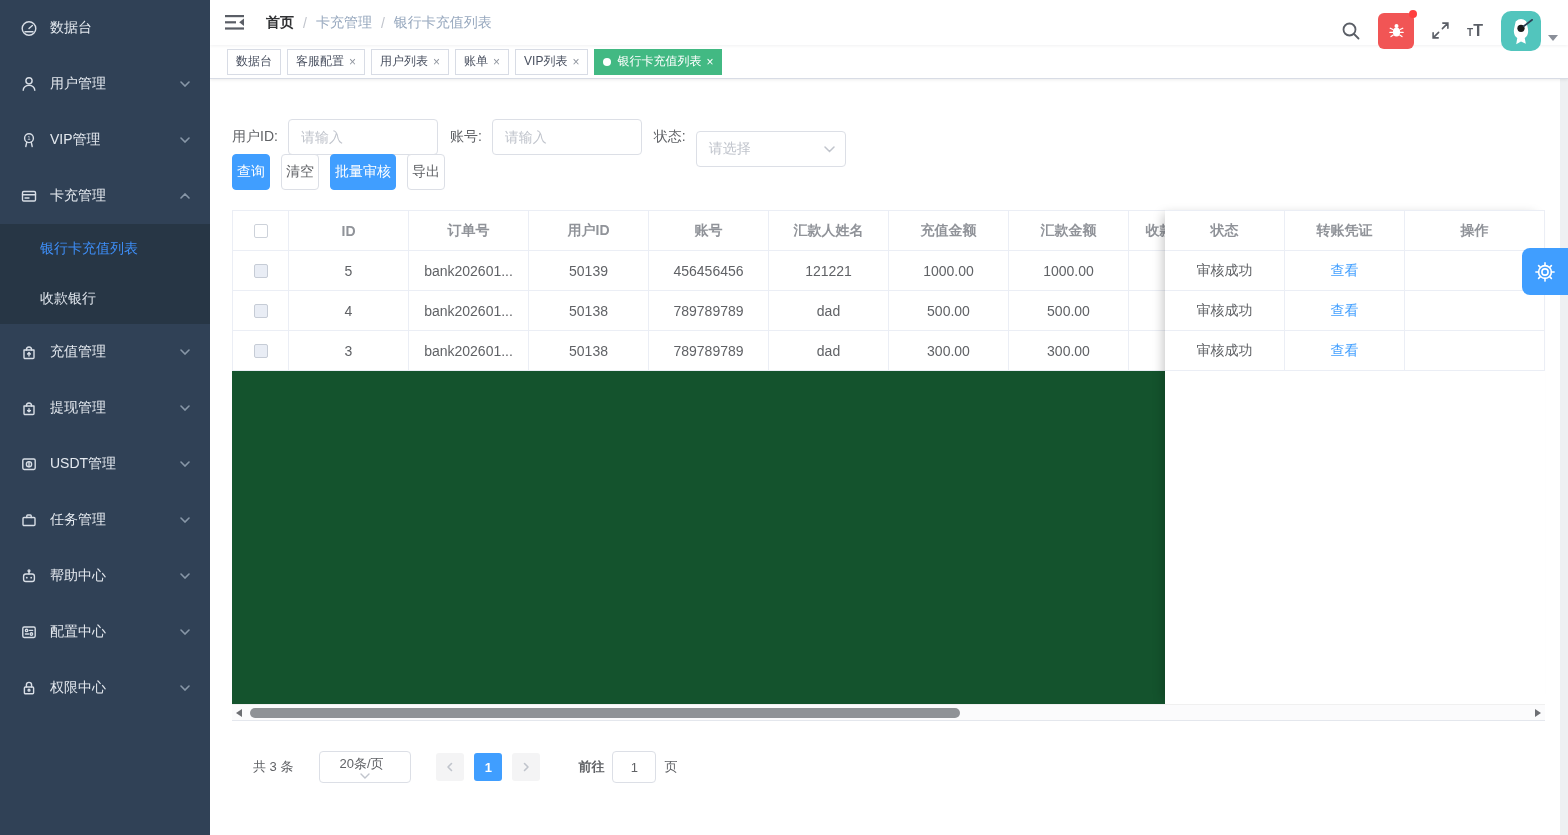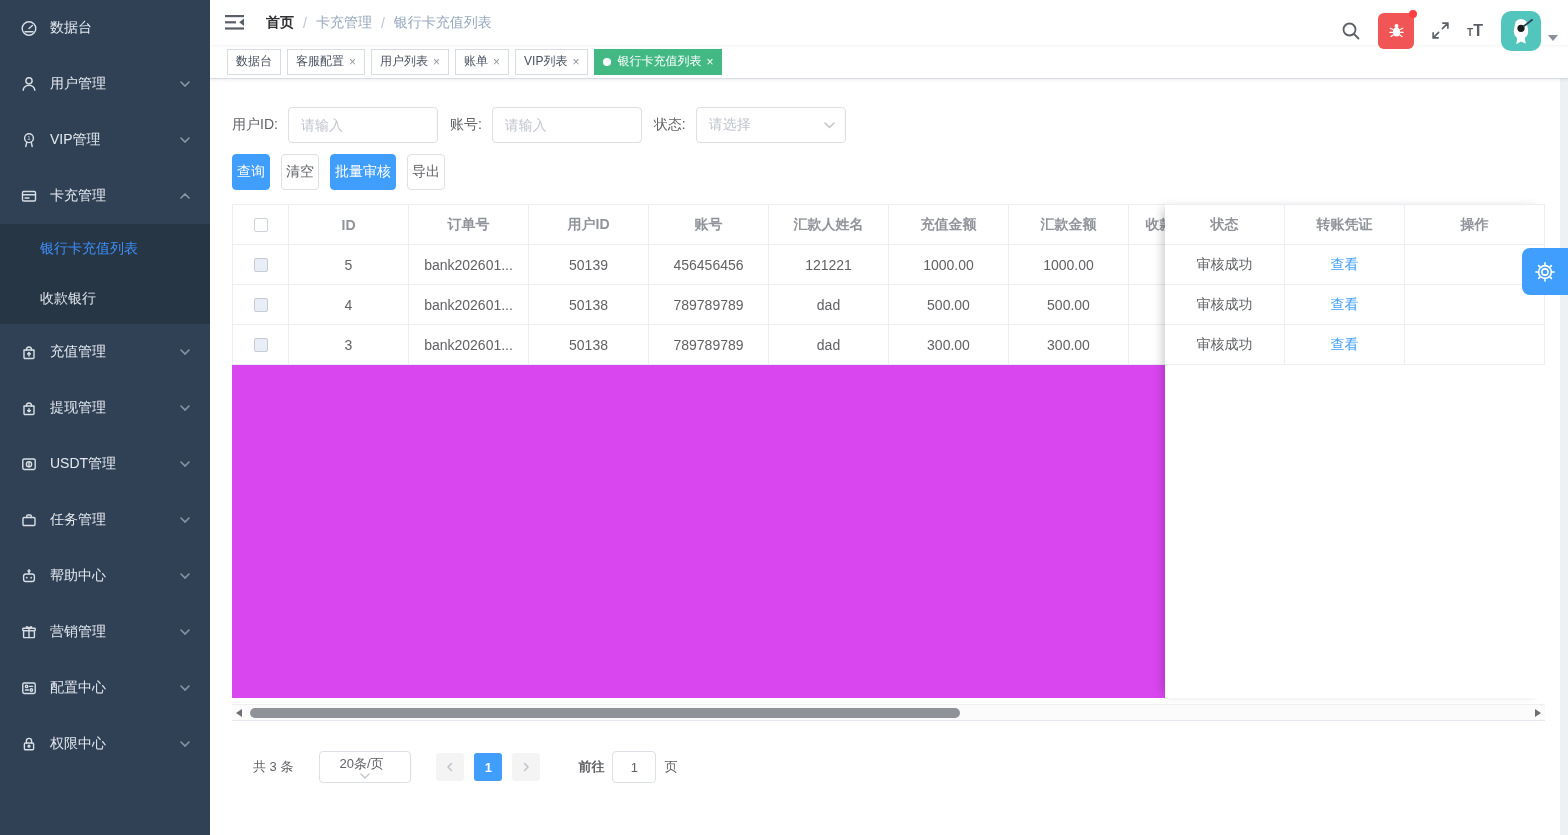--- a/index.html
+++ b/index.html
@@ -46,31 +46,31 @@
   .tag-dot { width:8px; height:8px; border-radius:50%; background:#fff; margin-right:6px; }
 
   
   .gutter { position:absolute; left:1560px; top:45px; width:8px; height:790px; background:#eef0f2; z-index:5; }
 
   
   .filter-row { position:absolute; left:232px; top:107px; display:flex; align-items:center; z-index:10; }
   .f-label { font-size:14px; color:#606266; margin-right:10px; }
   .f-input { width:150px; height:36px; border:1px solid #dcdfe6; border-radius:4px; padding:0 12px; font-size:14px; color:#606266; outline:none; margin-right:12px; font-family:inherit; }
   .f-input::placeholder { color:#c0c4cc; }
-  .f-select { width:150px; height:36px; border:1px solid #dcdfe6; border-radius:4px; padding:0 10px 0 12px; display:flex; align-items:center; justify-content:space-between; cursor:pointer; background:#fff; }
+  .f-select { width:150px; height:36px; border:1px solid #dcdfe6; border-radius:4px; padding:0 10px 0 12px; display:flex; align-items:center; justify-content:space-between; cursor:pointer; background:#fff;margin-top:24px; }
   .f-select .ph { font-size:14px; color:#c0c4cc; }
 
   
   .btn-row { position:absolute; left:232px; top:154px; display:flex; z-index:10; }
   .btn { height:36px; border-radius:4px; font-size:14px; padding:0 4px; margin-right:11px; cursor:pointer;
          display:flex; align-items:center; justify-content:center; border:1px solid #dcdfe6; background:#fff; color:#606266; font-family:inherit; }
   .btn.primary { background:#409eff; border-color:#409eff; color:#fff; }
 
   
-  .table-zone { position:absolute; left:232px; top:204px; width:1313px; height:494px; background:#d946ef; z-index:8; }
+  .table-zone { position:absolute; left:232px; top:210px; width:1313px; height:494px; background:#14532d; z-index:8; }
   .tbl { position:absolute; left:0; top:0; border-top:1px solid #ebeef5; border-left:1px solid #ebeef5; background:#fff; }
   .tr { display:flex; }
   .td { height:40px; border-right:1px solid #ebeef5; border-bottom:1px solid #ebeef5; display:flex; align-items:center; justify-content:center;
         font-size:14px; color:#606266; background:#fff; overflow:hidden; white-space:nowrap; }
   .th .td { color:#909399; font-weight:bold; }
   .w56{width:56px;} .w120{width:120px;} .w90{width:90px;} .w140{width:140px;}
   .cb { width:14px; height:14px; border:1px solid #cdd2da; border-radius:2px; background:#fff; cursor:pointer; }
   .cb.dim { background:#e9edf5; border-color:#c6ccd6; }
   .link { color:#409eff; cursor:pointer; }
   .fixed-right { position:absolute; left:933px; top:0; width:380px; height:494px; background:#fff; z-index:12;
@@ -231,36 +231,20 @@
       <span class="micon">
           <svg width="18" height="18" viewBox="0 0 18 18">
             <rect x="3.6" y="7" width="10.8" height="7.5" rx="2.2"></rect>
             <circle cx="6.8" cy="10.7" r="0.9" fill="#d8dee6" stroke="none"></circle>
             <circle cx="11.2" cy="10.7" r="0.9" fill="#d8dee6" stroke="none"></circle>
             <line x1="9" y1="7" x2="9" y2="4.6"></line>
             <circle cx="9" cy="3.8" r="0.9"></circle>
           </svg>
         </span>
       <span>帮助中心</span>
-      <span class="chev">
-          <svg width="10" height="6" viewBox="0 0 10 6">
-            <polyline points="1,1 5,5 9,1"></polyline>
-          </svg>
-        </span>
-    </div>
-    <div class="menu-item">
-      <span class="micon">
-          <svg width="18" height="18" viewBox="0 0 18 18">
-            <rect x="3.6" y="7.6" width="10.8" height="7" rx="0.6"></rect>
-            <rect x="2.8" y="5.2" width="12.4" height="2.4" rx="0.5"></rect>
-            <line x1="9" y1="5.2" x2="9" y2="14.6"></line>
-            <path d="M9,5 C6.4,2.4 4.6,4.6 9,5 C11.6,2.4 13.4,4.6 9,5"></path>
-          </svg>
-        </span>
-      <span>营销管理</span>
       <span class="chev">
           <svg width="10" height="6" viewBox="0 0 10 6">
             <polyline points="1,1 5,5 9,1"></polyline>
           </svg>
         </span>
     </div>
     <div class="menu-item">
       <span class="micon">
           <svg width="18" height="18" viewBox="0 0 18 18">
             <rect x="2.8" y="4" width="12.4" height="10.5" rx="1.4"></rect>

